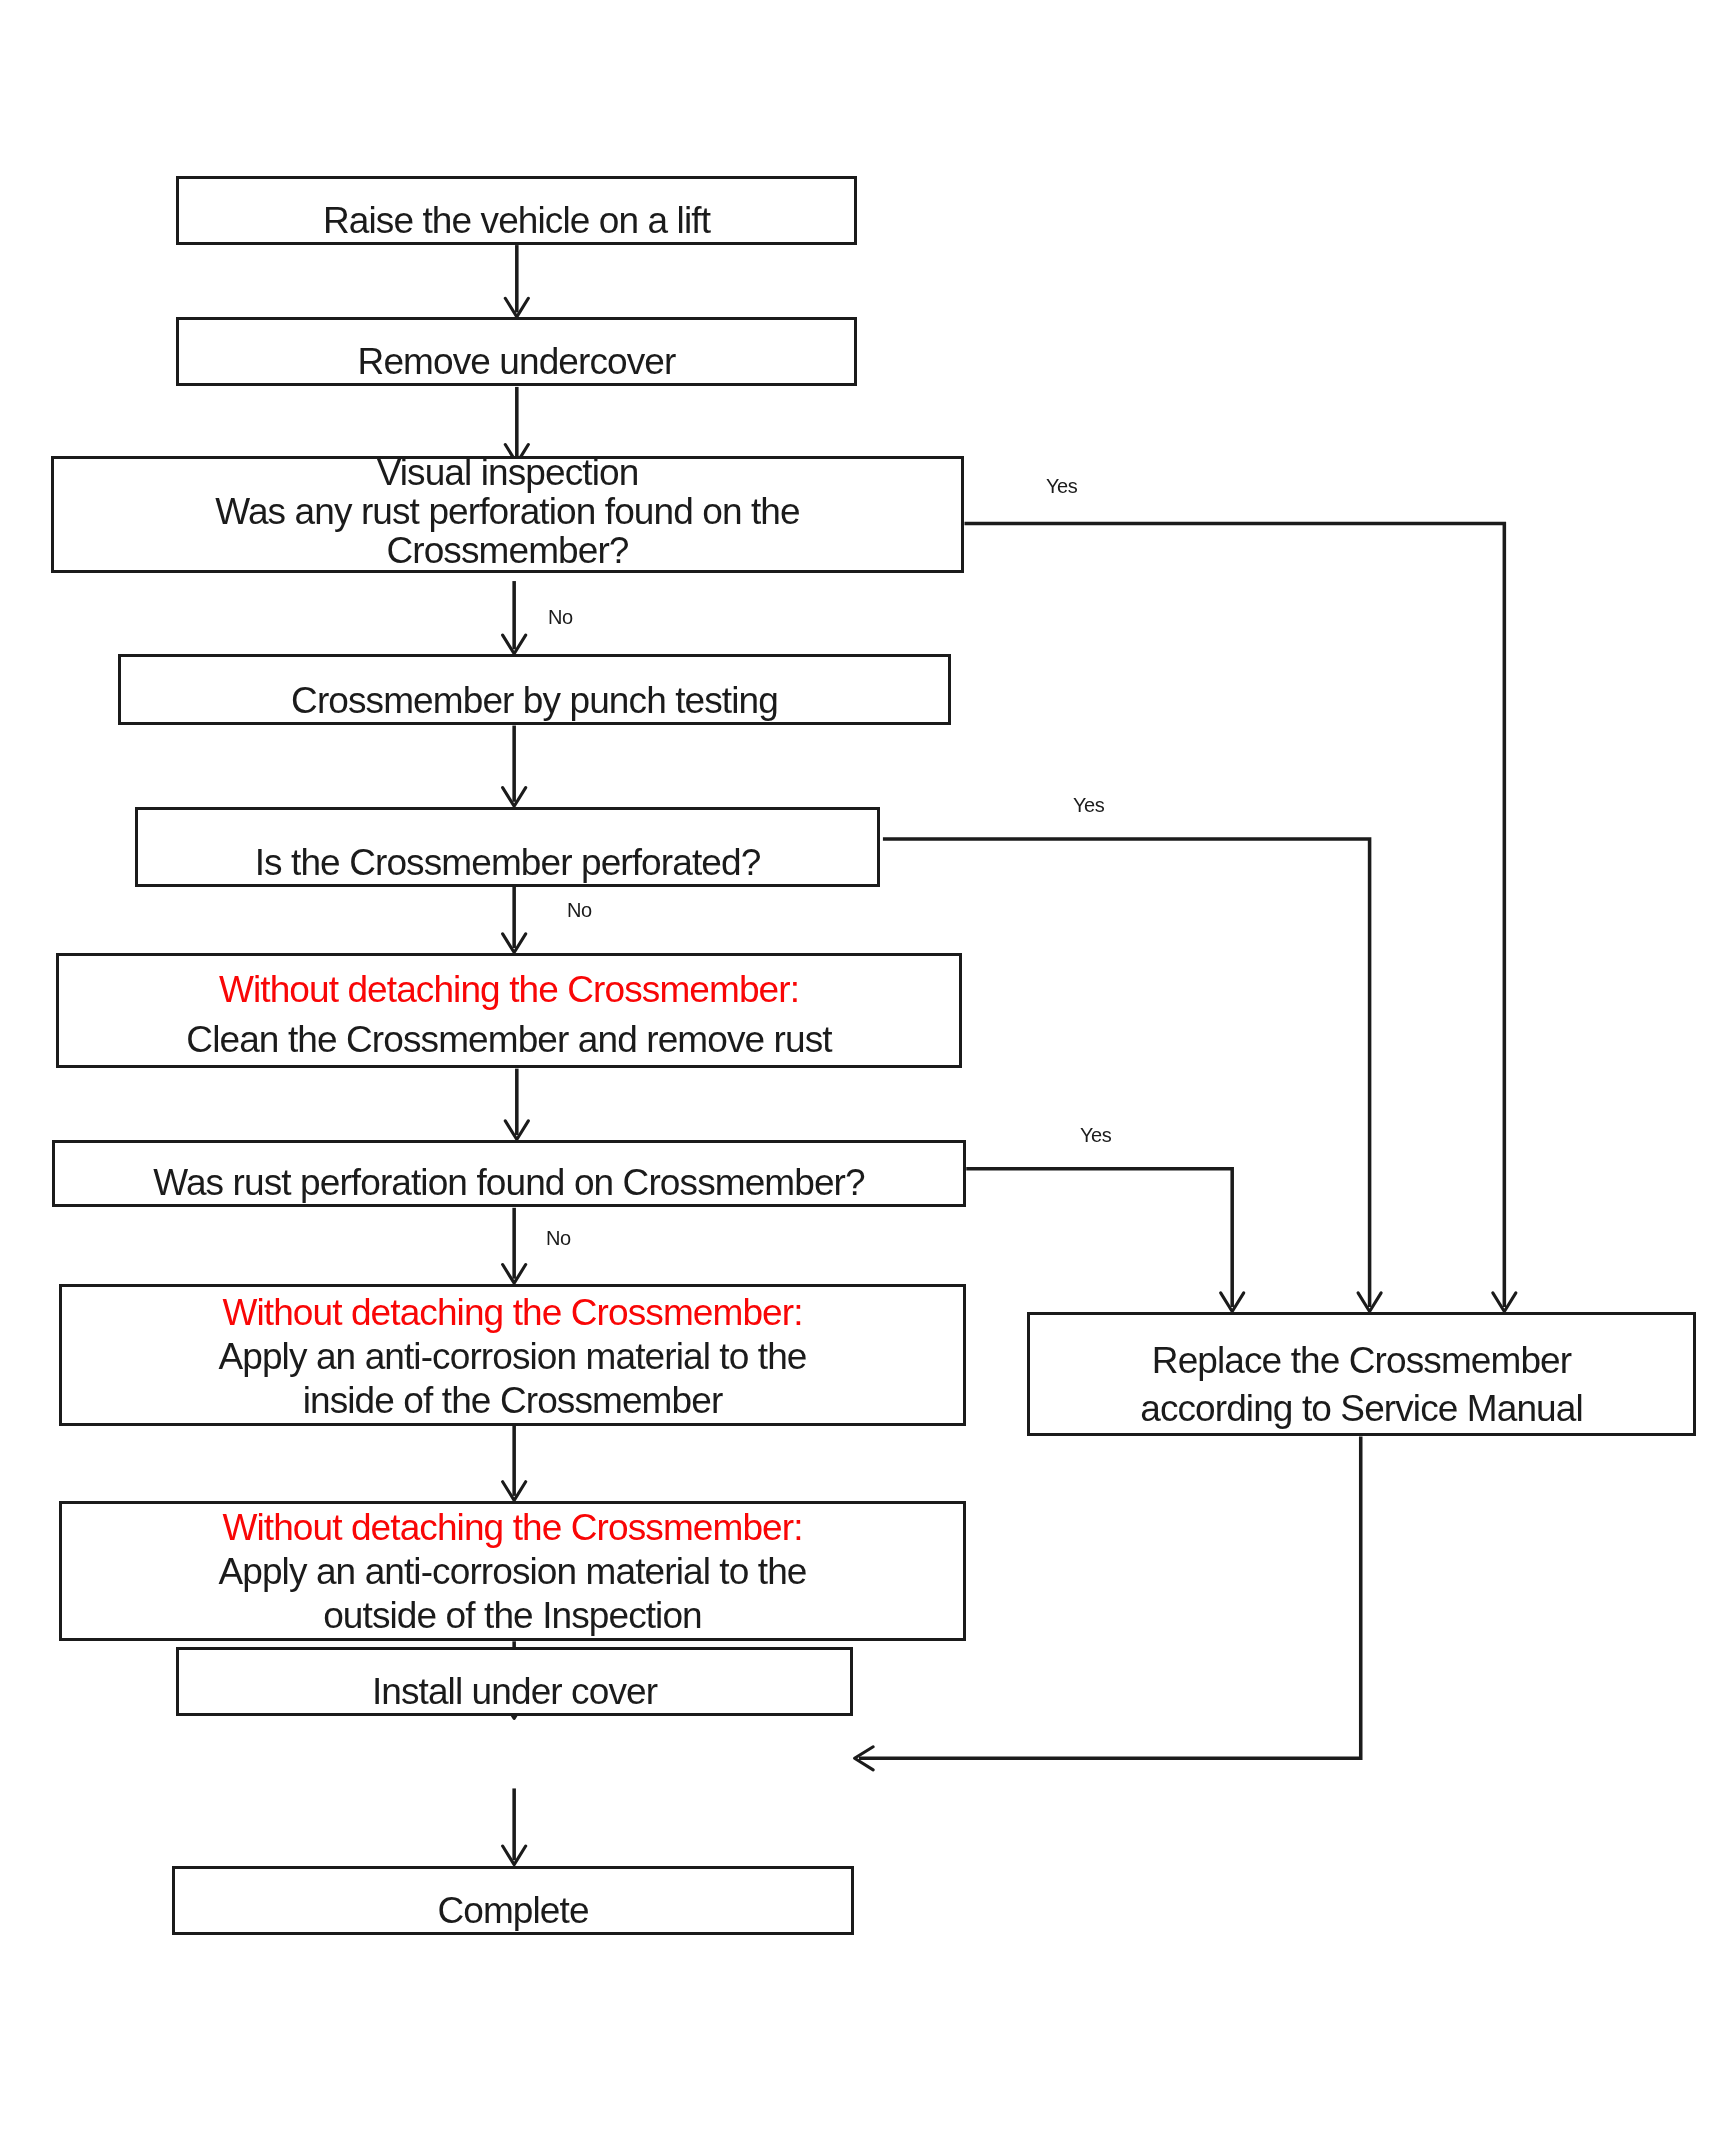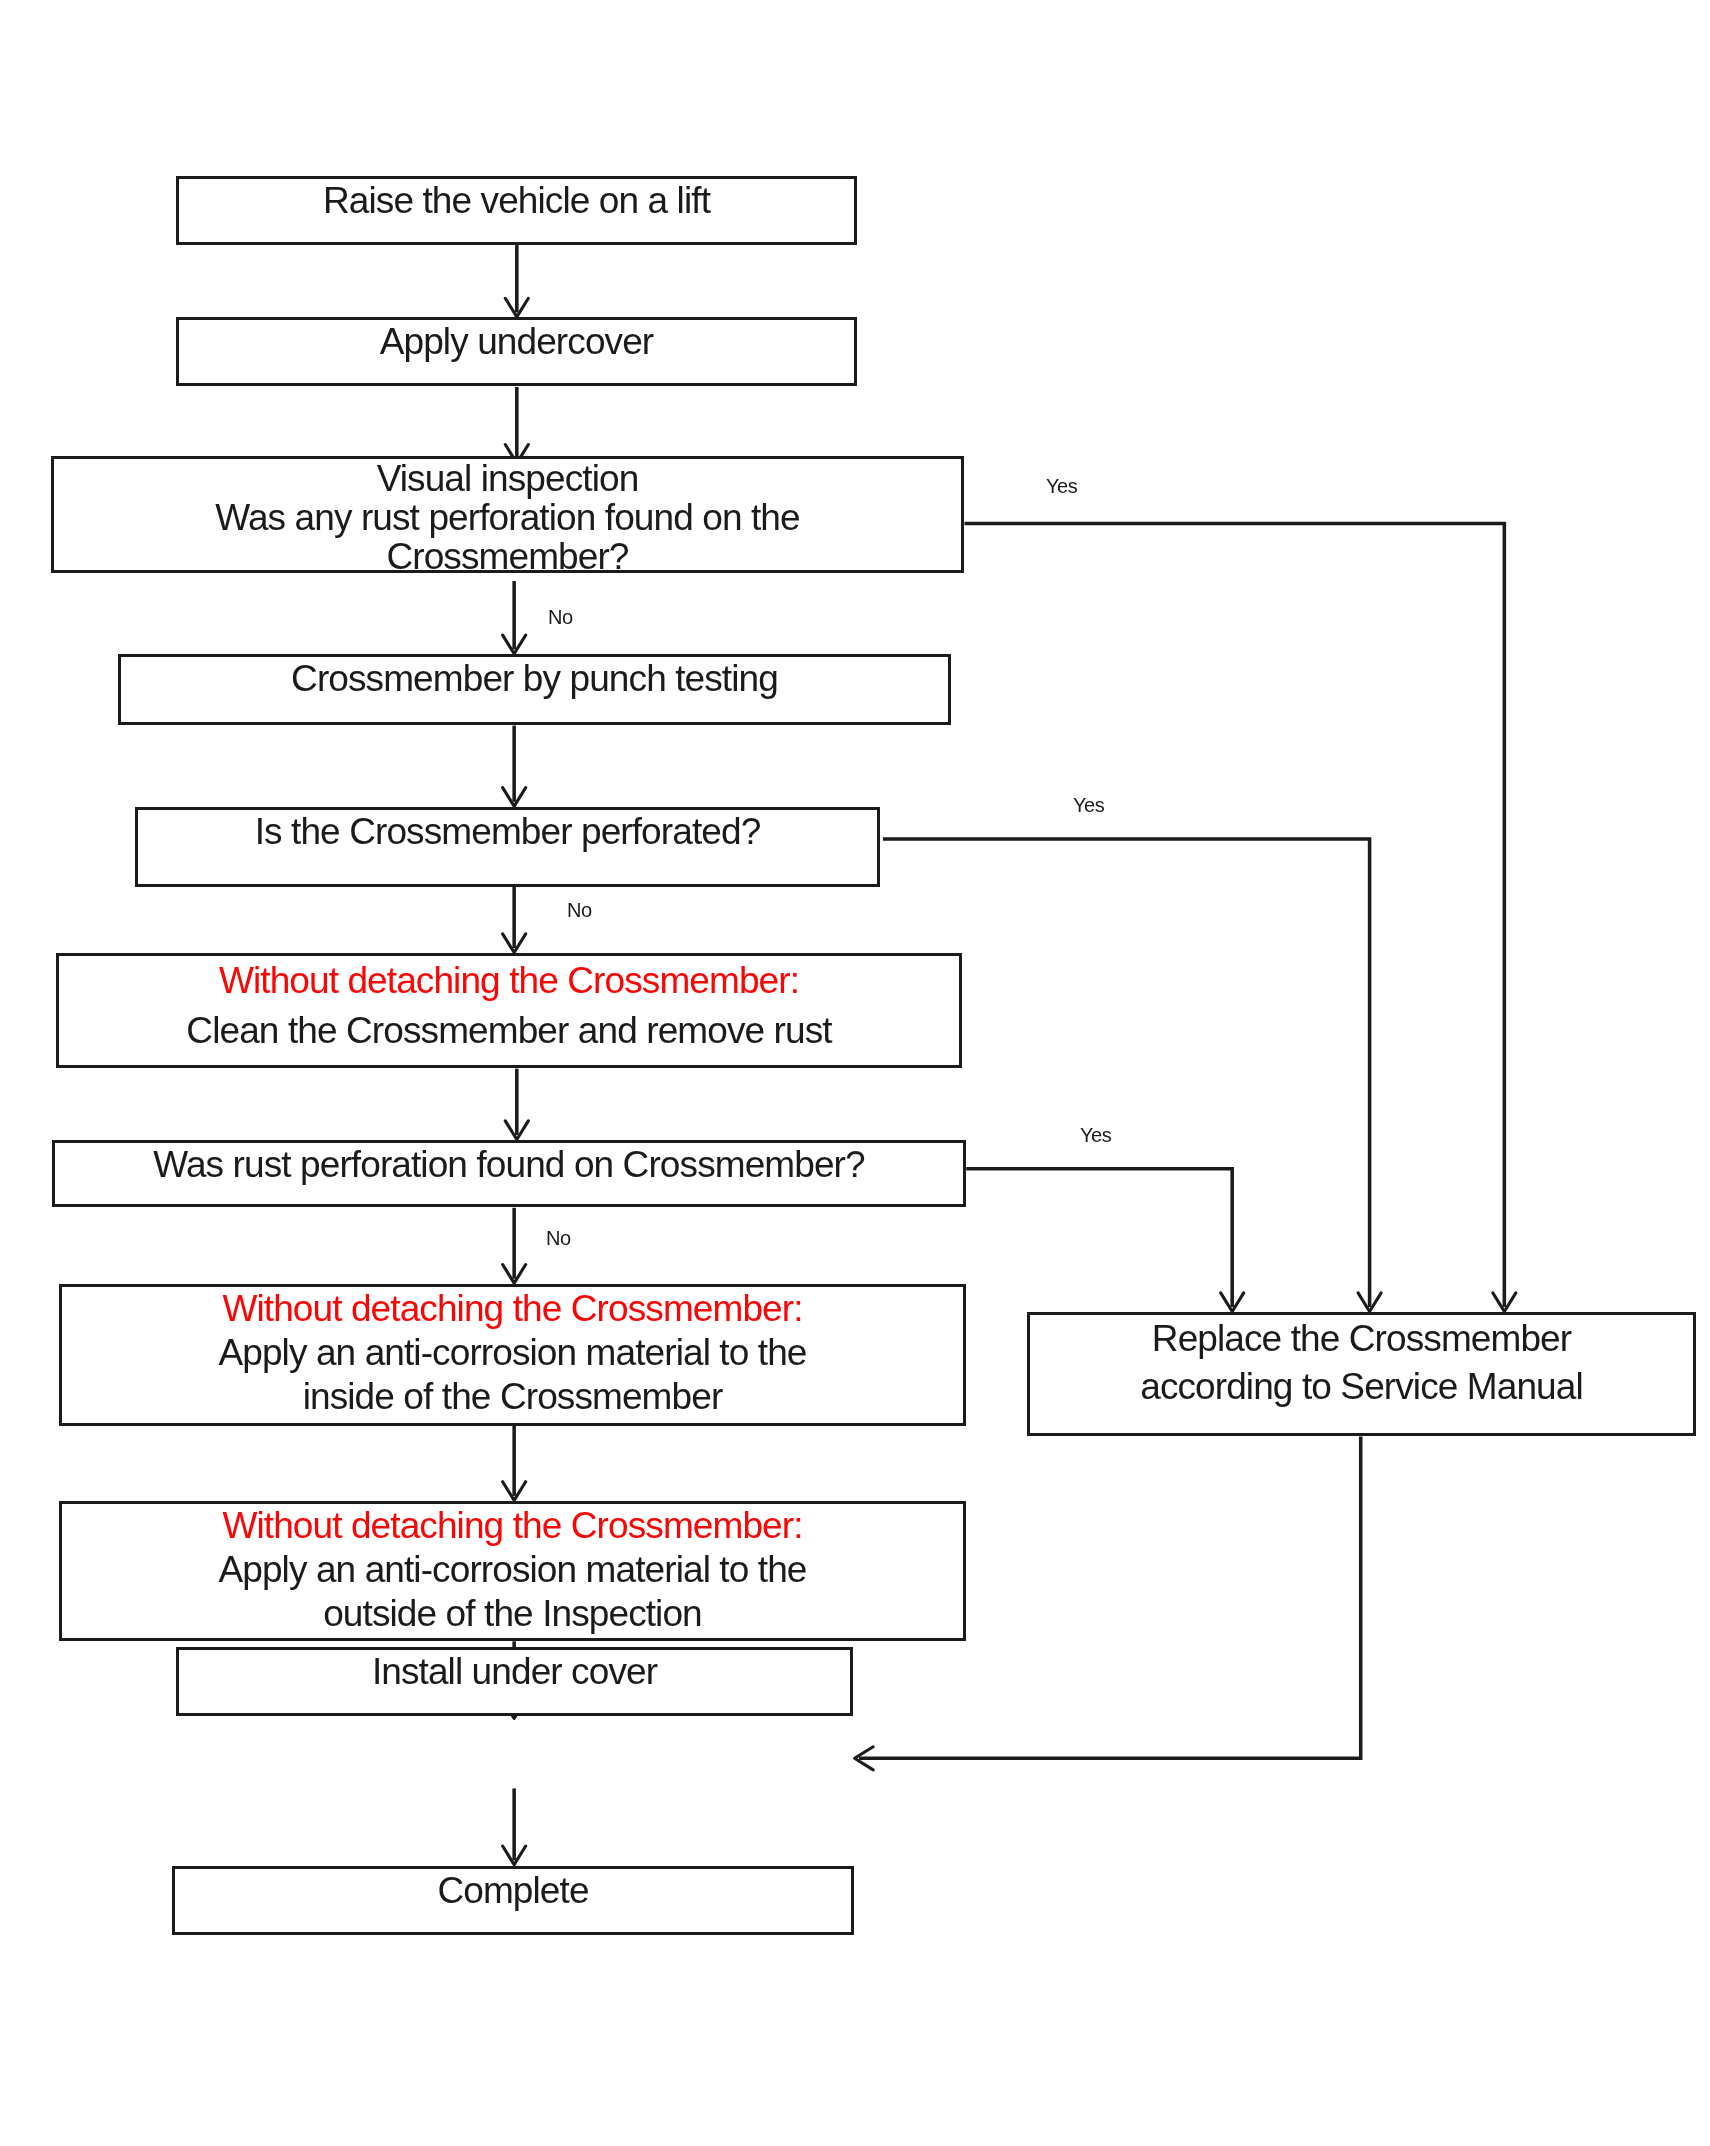--- a/index.html
+++ b/index.html
@@ -19,21 +19,21 @@
   }
   .connectors{position:absolute;left:0;top:0;width:1710px;height:2147px;}
   .connectors path{stroke:var(--line-color);stroke-width:4;fill:none;}
   .connectors path.head{stroke-width:3.5;stroke-linecap:round;stroke-linejoin:round;}
   .box{
     position:absolute;
     box-sizing:border-box;
     background:#ffffff;
     border:3.5px solid var(--line-color);
     display:flex;flex-direction:column;
-    align-items:center;justify-content:flex-start;
+    align-items:center;justify-content:flex-end;
     text-align:center;
     font-size:37px;line-height:43px;
     letter-spacing:-0.9px;
     white-space:nowrap;
   }
   .box .ln{display:block;}
   .box .red{color:var(--red-color);}
   .edge-label{
     position:absolute;
     font-size:20px;line-height:32px;
@@ -104,21 +104,21 @@
       <path d="M1535 1620 V 1983 H 969"></path>
       <path class="head" d="M985 1970 L964 1983 L985 1996"></path>
     </g>
   </svg>
 
   <div class="box" style="left:176px;top:176px;width:681px;height:69px">
     <span class="ln">Raise the vehicle on a lift</span>
   </div>
 
   <div class="box" style="left:176px;top:317px;width:681px;height:69px">
-    <span class="ln">Apply undercover</span>
+    <span class="ln">Remove undercover</span>
   </div>
 
   <div class="box" style="left:51px;top:456px;width:913px;height:117px;line-height:39px">
     <span class="ln">Visual inspection</span>
     <span class="ln">Was any rust perforation found on the</span>
     <span class="ln">Crossmember?</span>
   </div>
 
   <div class="box" style="left:118px;top:654px;width:833px;height:71px">
     <span class="ln">Crossmember by punch testing</span>

